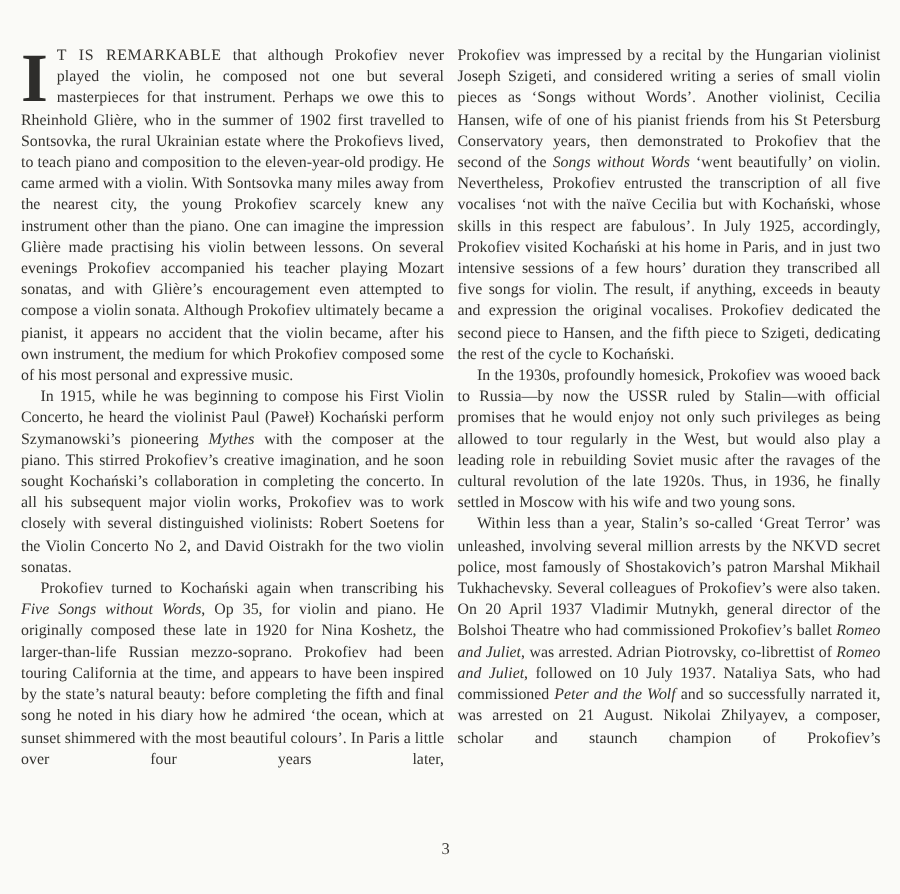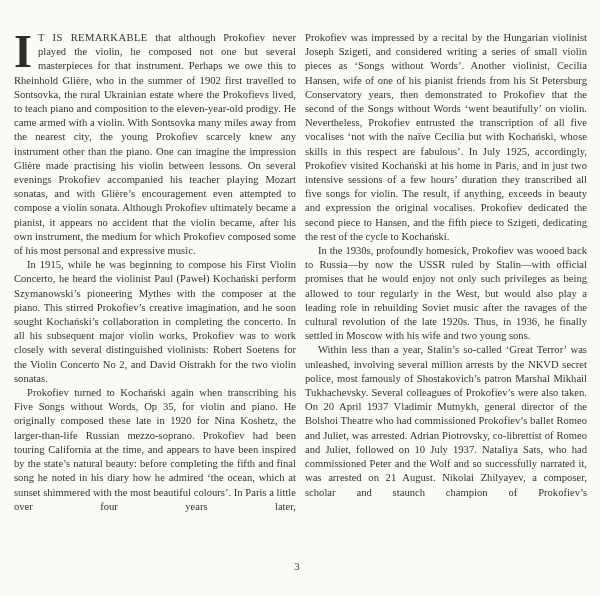--- a/index.html
+++ b/index.html
@@ -43,20 +43,21 @@
   p.indent {
     text-indent: 13px;
   }
   p.justify-last {
     text-align-last: justify;
   }
   .seg-caps {
     letter-spacing: 0.4px;
   }
   .seg-italic {
+    font-style: italic;
   }
   .dropcap {
     float: left;
     font-weight: 700;
     font-size: 46px;
     line-height: 37px;
     padding: 2px 6px 0 0;
     color: #2e2d2b;
   }
   .pagenum {

